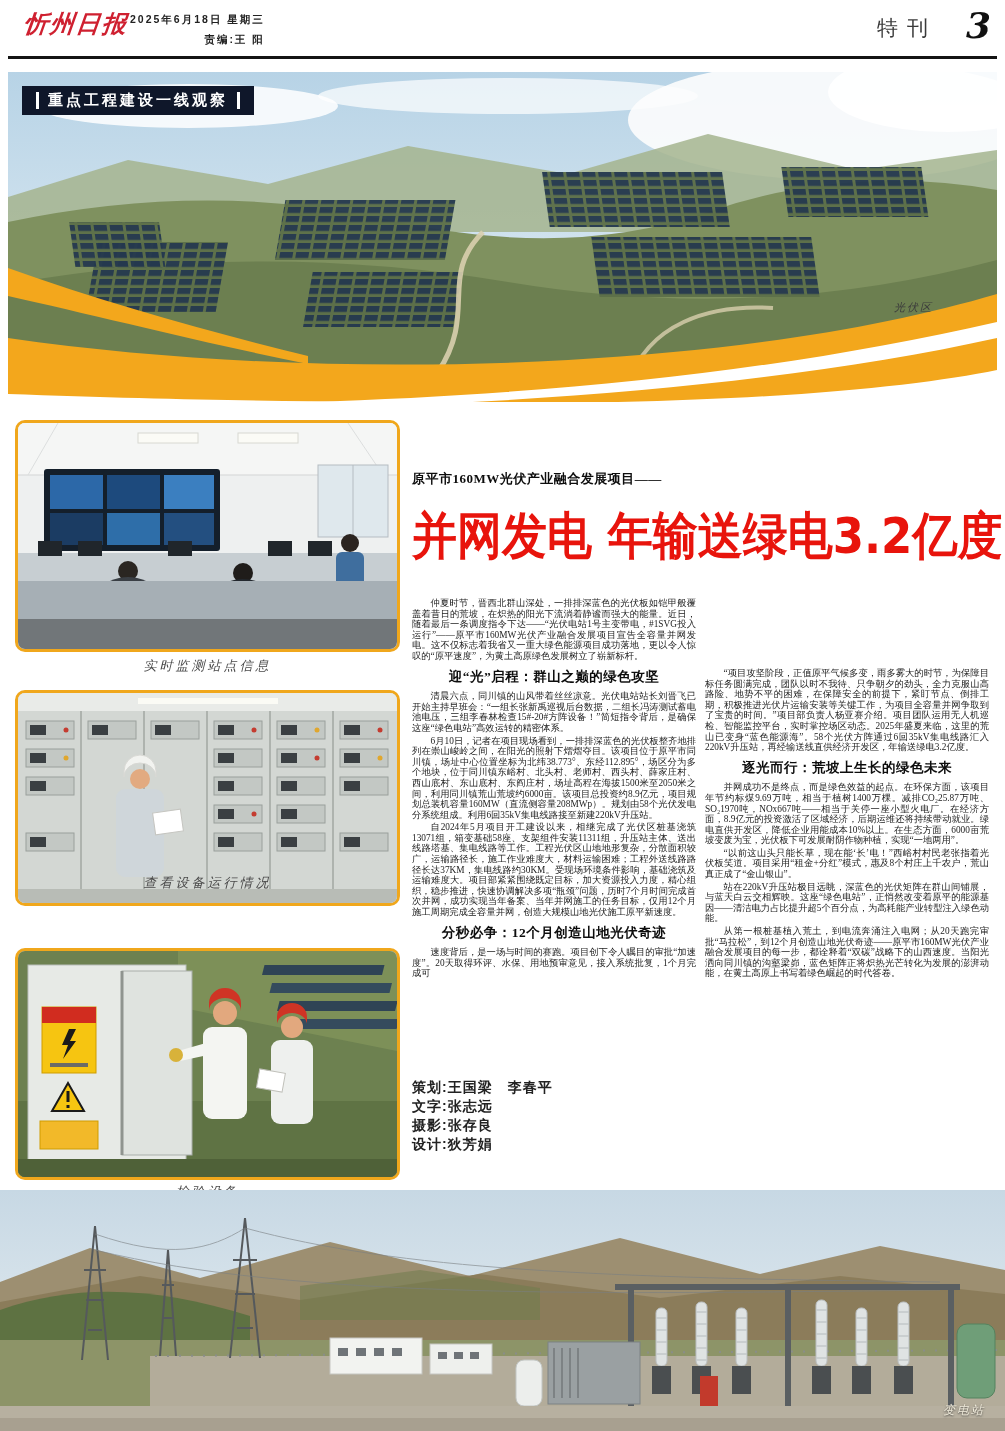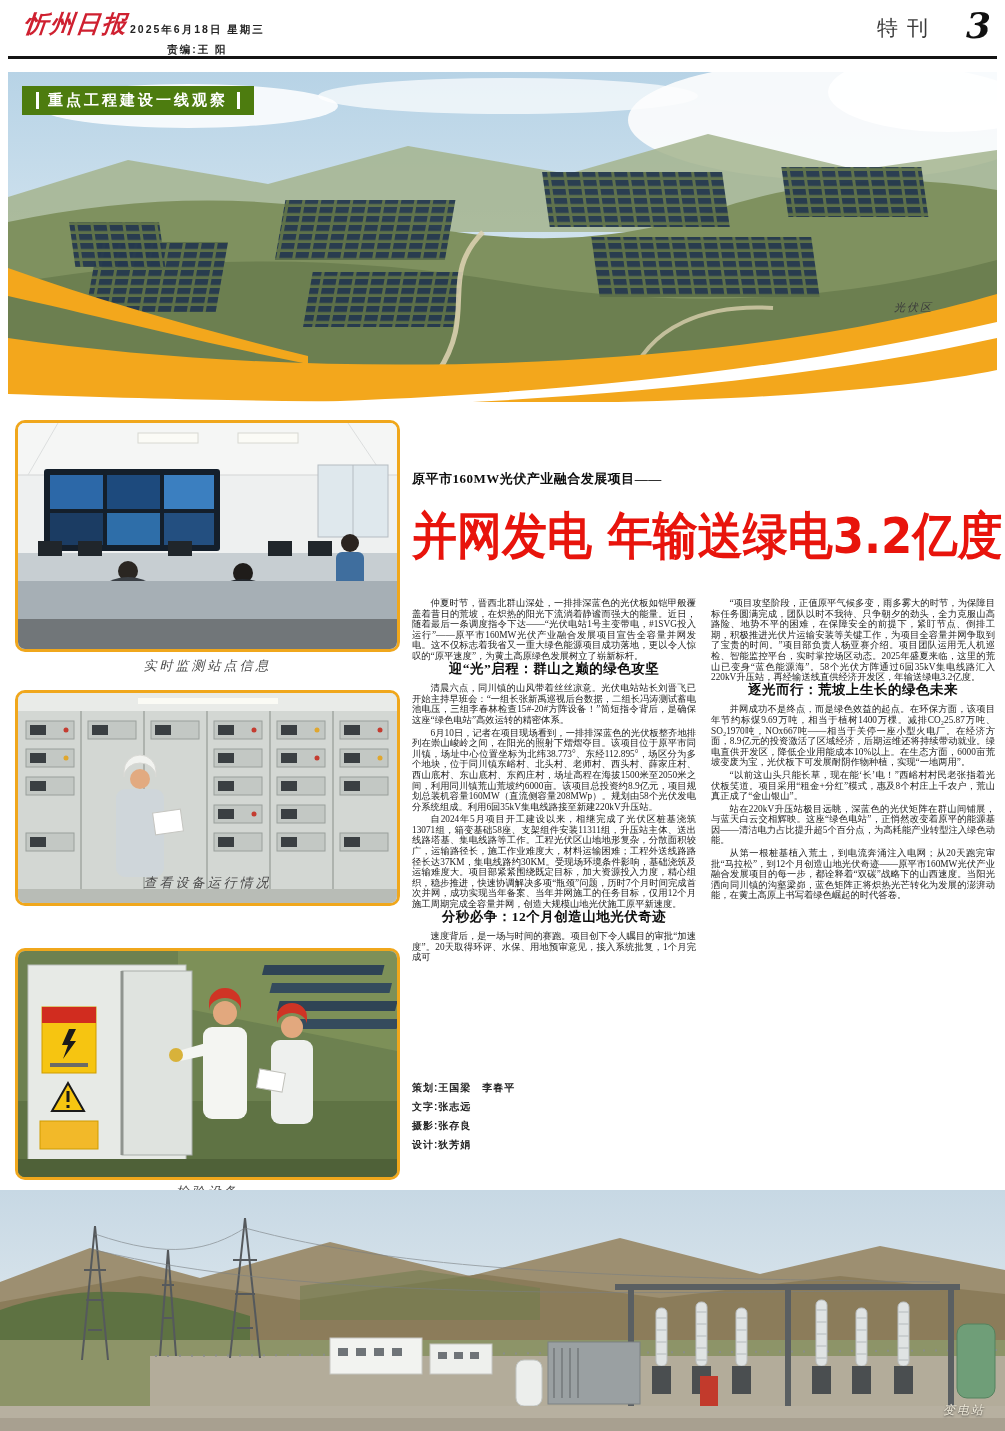--- a/index.html
+++ b/index.html
@@ -10,35 +10,35 @@
     font-family:"Liberation Serif", serif; color:#1a1a1a;
   }
   .abs { position:absolute; }
 
   
   .paper-name {
     left:24px; top:8px; font-family:"DejaVu Serif", serif;
     font-size:24px; font-weight:900; font-style:italic; color:#cf2030;
     letter-spacing:2px; transform:skewX(-6deg);
   }
-  .date-block { left:130px; top:20px; text-align:center;
+  .date-block { left:130px; top:10px; text-align:right;
     font-family:"Liberation Sans", sans-serif; font-weight:bold;
     font-size:10.5px; color:#222; letter-spacing:2px; line-height:1.9; }
   .edition { right:68px; top:14px; font-family:"Liberation Sans", sans-serif;
     font-size:21px; color:#3a3a3a; letter-spacing:9px; }
   .page-num { right:14px; top:4px; font-family:"DejaVu Serif", serif;
     font-size:36px; font-weight:900; font-style:italic; color:#111; }
   .head-rule { left:8px; top:56px; width:989px; height:3px; background:#141414; }
 
   
   .hero { left:8px; top:72px; width:989px; height:330px; }
   .hero svg { display:block; }
   .banner {
     left:14px; top:14px; height:29px; padding:0 14px;
-    background:#4d7c0f; color:#fff; display:flex; align-items:center;
+    background:#0f172a; color:#fff; display:flex; align-items:center;
     font-family:"Liberation Sans", sans-serif; font-size:15px; font-weight:bold;
     letter-spacing:3px;
   }
   .banner .bar { width:3px; height:17px; background:#fff; }
   .banner .txt { padding:0 9px; }
   .hero-label { right:64px; top:228px; font-size:11px; font-style:italic;
     color:#3c3c3c; letter-spacing:2px; }
 
   
   .lphoto { left:15px; width:385px; border:3px solid #f0a71c; border-radius:10px;
@@ -52,29 +52,29 @@
     font-size:13px; color:#4a4a4a; letter-spacing:3px; }
   .c1 { top:657px; } .c2 { top:874px; } .c3 { top:1183px; }
 
   
   .kicker { left:412px; top:470px; font-size:13px; font-weight:bold;
     color:#0d0d0d; letter-spacing:0.5px; }
   .headline { left:412px; top:503px; width:583px; white-space:nowrap;
     font-family:"DejaVu Sans", sans-serif; font-size:45px; font-weight:900;
     color:#e8140c; letter-spacing:0px; transform:scaleY(1.12);
     transform-origin:top left; }
-  .body-cols { left:412px; top:598px; width:583px; display:flex; gap:15px; }
+  .body-cols { left:412px; top:598px; width:583px; display:flex; gap:9px;align-items:flex-end; }
   .bcol { width:284px; font-size:9.3px; line-height:10.6px; text-align:justify;
     color:#222; }
   .bcol p { text-indent:2em; margin:0 0 2px 0; }
   .bcol p.cont { text-indent:0; }
   .subhead { text-align:center; font-size:13.5px; font-weight:bold; color:#0d0d0d;
-    margin:2px 0 9px 0; letter-spacing:0.5px; }
+    margin:10px 0 9px 0; letter-spacing:0.5px; }
   .credits { left:412px; top:1078px; font-family:"Liberation Sans", sans-serif;
-    font-size:10px; font-weight:bold; color:#222; line-height:19px;
+    font-size:14px; font-weight:bold; color:#222; line-height:19px;
     letter-spacing:1px; }
 
   
   .bottom-photo { left:0; top:1190px; width:1005px; height:255px; overflow:hidden; }
   .bottom-label { right:20px; top:212px; font-size:12px; font-style:italic;
     color:#efeada; letter-spacing:2px; text-shadow:0 1px 2px rgba(40,40,40,.8); }
 </style>
 </head>
 <body>
 

